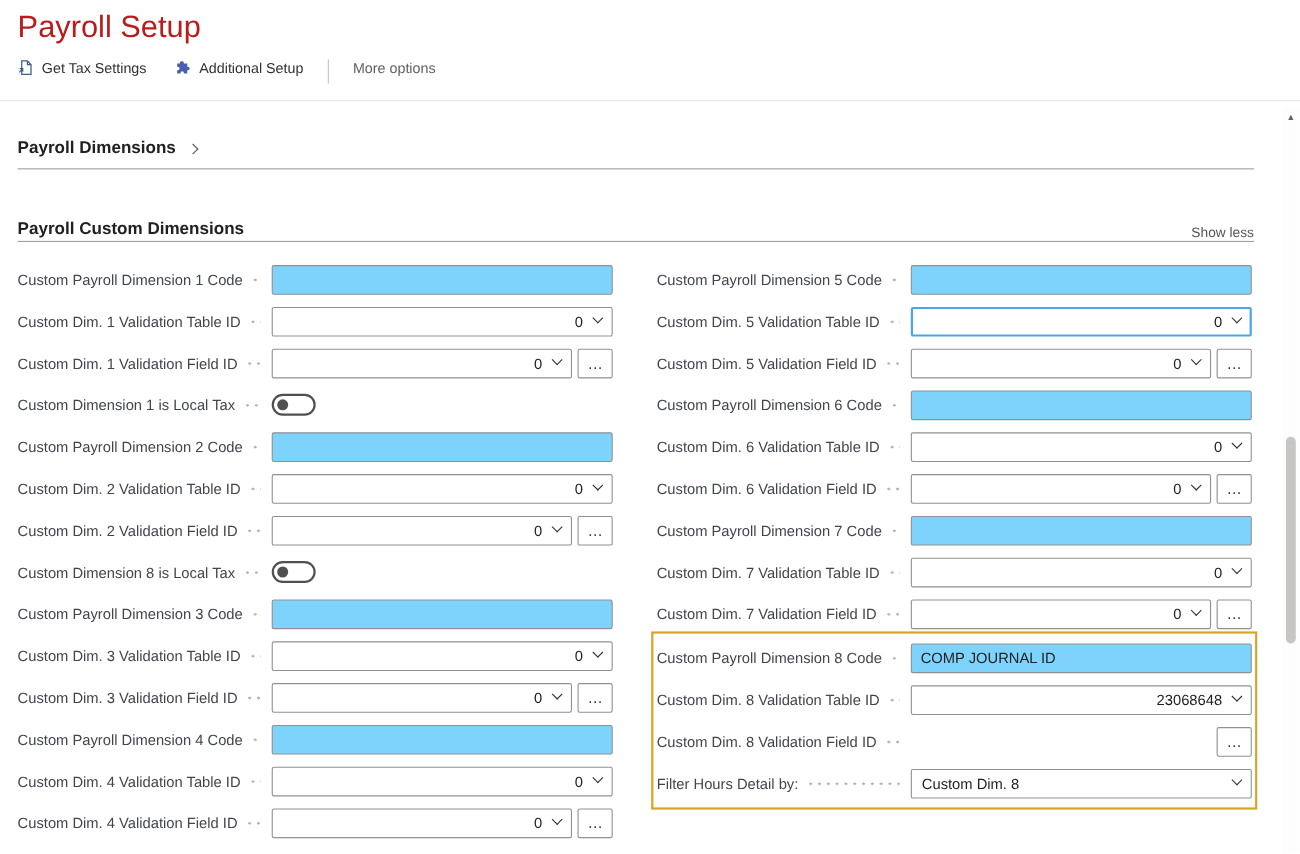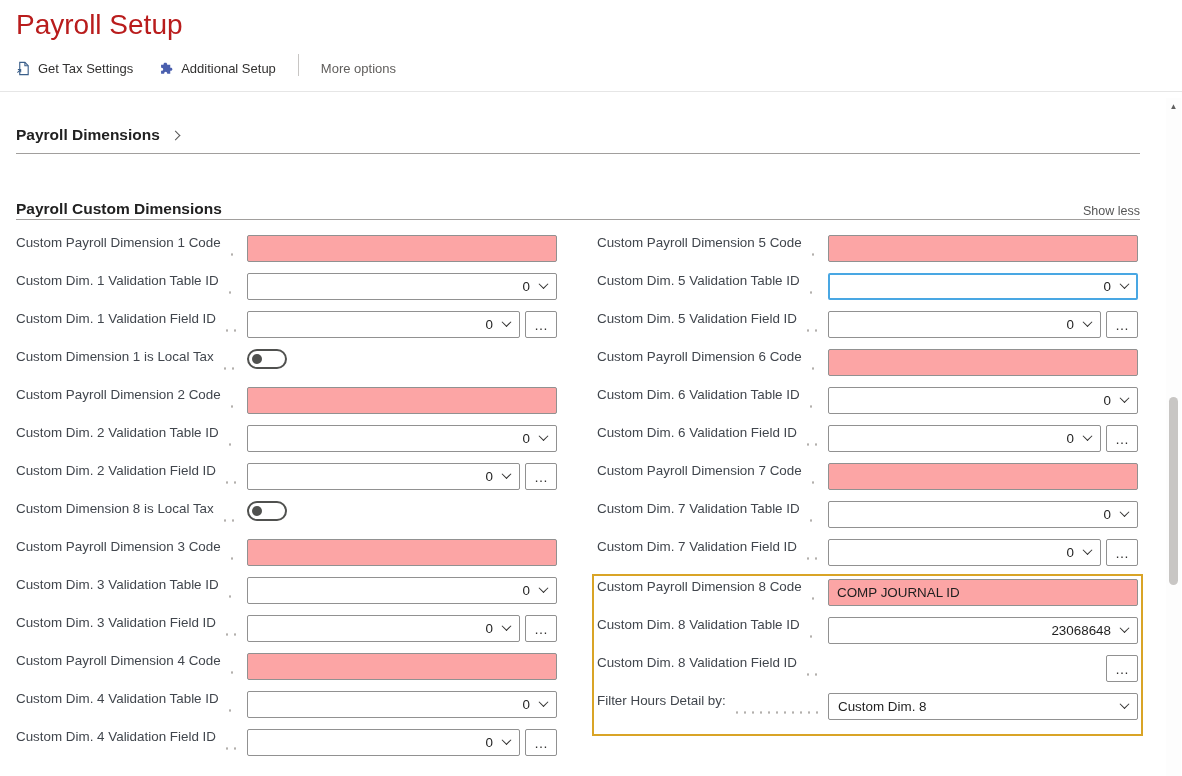--- a/index.html
+++ b/index.html
@@ -12,21 +12,21 @@
   html,body{margin:0;padding:0;}
   body{
     width:1182px;height:776px;position:relative;overflow:hidden;
     background:#ffffff;color:#323130;
     font-family:"Liberation Sans", sans-serif;
   }
   
   .page-header{padding:8px 16px 0 16px;}
   .page-title{font-size:28px;font-weight:400;color:#b91c1c;line-height:34px;}
   .toolbar{
-    display:flex;align-items:flex-end;gap:26px;
+    display:flex;align-items:flex-start;gap:26px;
     margin-top:12px;padding:0 16px 15px 16px;
     border-bottom:1px solid #e6e6e6;
   }
   .action{display:flex;align-items:center;gap:7px;font-size:13px;color:#323130;cursor:pointer;}
   .action .icon{display:flex;align-items:center;color:var(--accent);}
   .action .icon.puzzle{color:var(--puzzle);}
   .vdivider{width:1px;height:22px;background:#c8c6c4;margin:0 -4px;}
   .action.more{color:#605e5c;}
   
   .content{position:absolute;top:98px;left:0;right:0;bottom:0;padding:0 42px 0 16px;overflow:hidden;}
@@ -41,32 +41,32 @@
     transform:rotate(45deg);
   }
   .section-expanded{
     margin-top:46px;padding-bottom:1px;border-bottom:1px solid #a19f9d;
     display:flex;align-items:flex-end;justify-content:space-between;
   }
   .show-less{font-size:12.5px;color:#565656;cursor:pointer;}
   
   .form{display:flex;gap:40px;margin-top:15px;}
   .col{width:541px;flex:none;display:flex;flex-direction:column;}
-  .form-row{display:flex;align-items:flex-start;height:38px;}
+  .form-row{display:flex;align-items:center;height:38px;}
   .field-label{font-size:13.4px;color:#41464d;white-space:nowrap;flex:none;}
   .leader{
     flex:1;height:3px;margin:0 10px 0 7px;align-self:center;
     background-image:radial-gradient(circle, #b3b0ad 1px, transparent 1.3px);
     background-size:8px 3px;background-position:left center;background-repeat:repeat-x;
   }
   .control{width:310px;flex:none;display:flex;justify-content:flex-end;gap:5px;}
   .control.toggle-ctl{justify-content:flex-start;}
   .input{
     width:310px;height:27px;border:1px solid #919191;border-radius:2px;
-    background:#fca5a5;font-family:inherit;font-size:13.4px;color:#1f1f1f;
+    background:#7dd3fc;font-family:inherit;font-size:13.4px;color:#1f1f1f;
     padding:0 8px;outline:none;
   }
   .select{
     width:310px;height:27px;border:1px solid #919191;border-radius:2px;
     background:#fff;display:flex;align-items:center;justify-content:flex-end;
     gap:10px;padding:0 9px;font-size:13.4px;color:#1f1f1f;cursor:pointer;
   }
   .select.with-assist{width:273px;}
   .select.left{justify-content:space-between;}
   .select.focused{border:2px solid var(--focus);padding:0 8px;}

